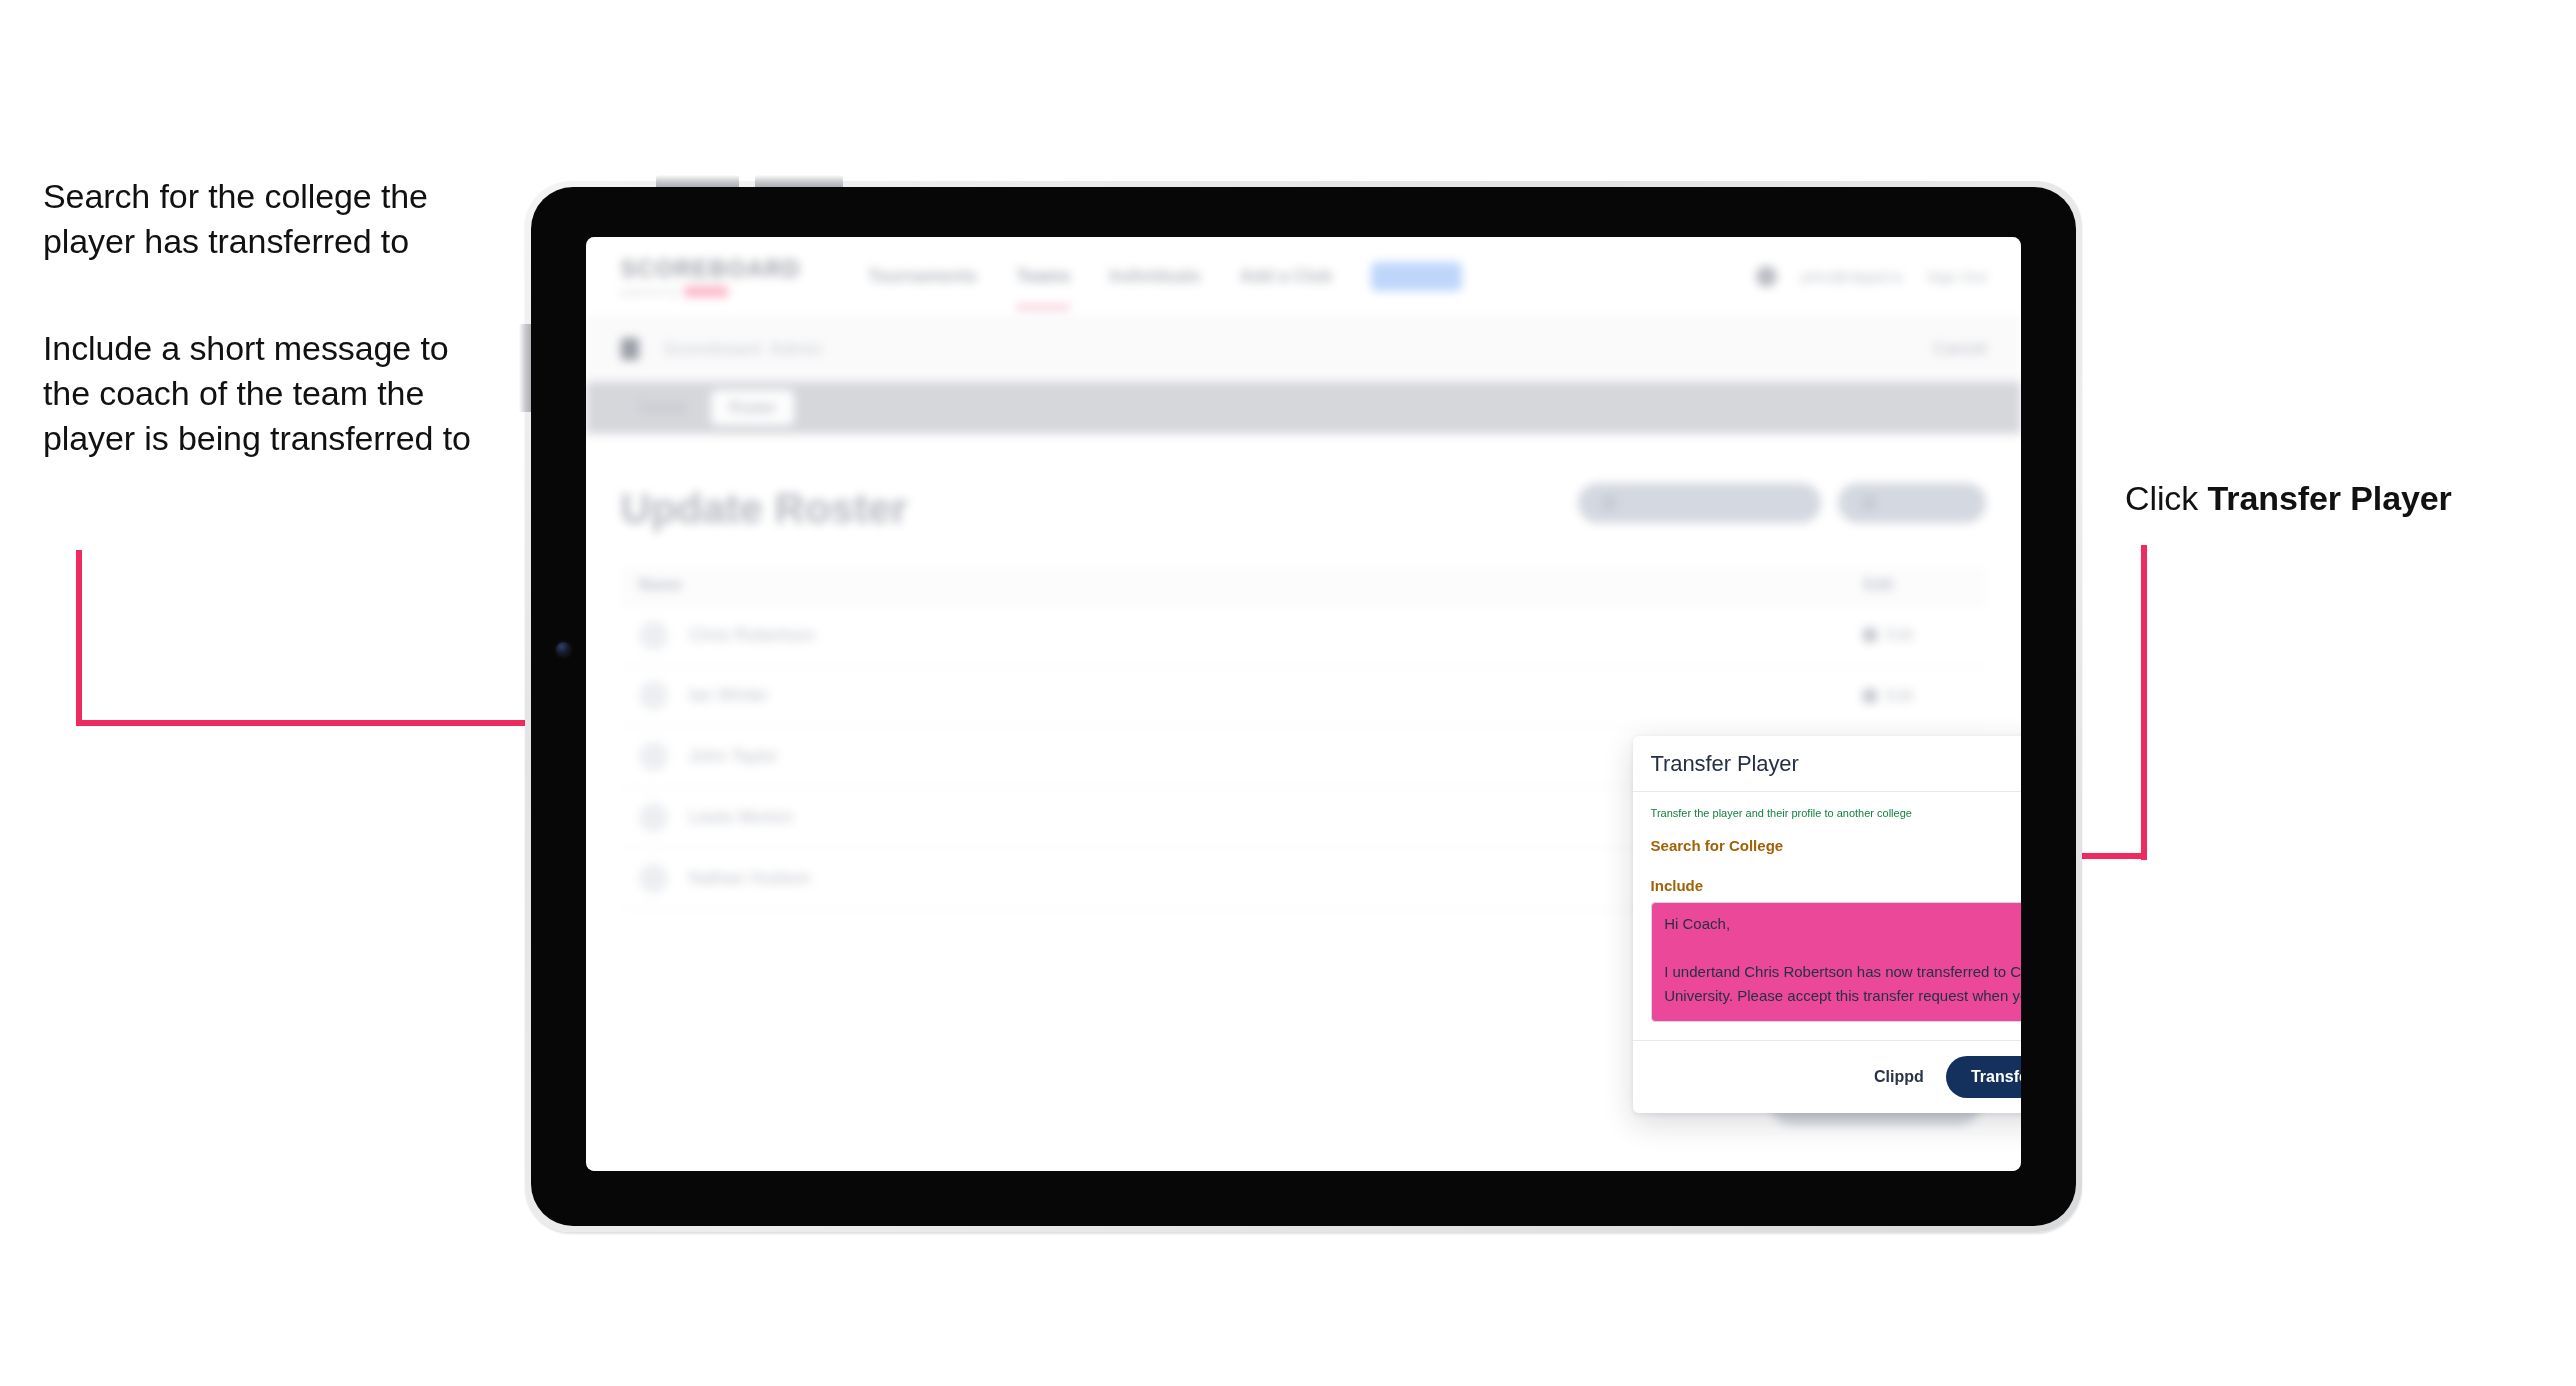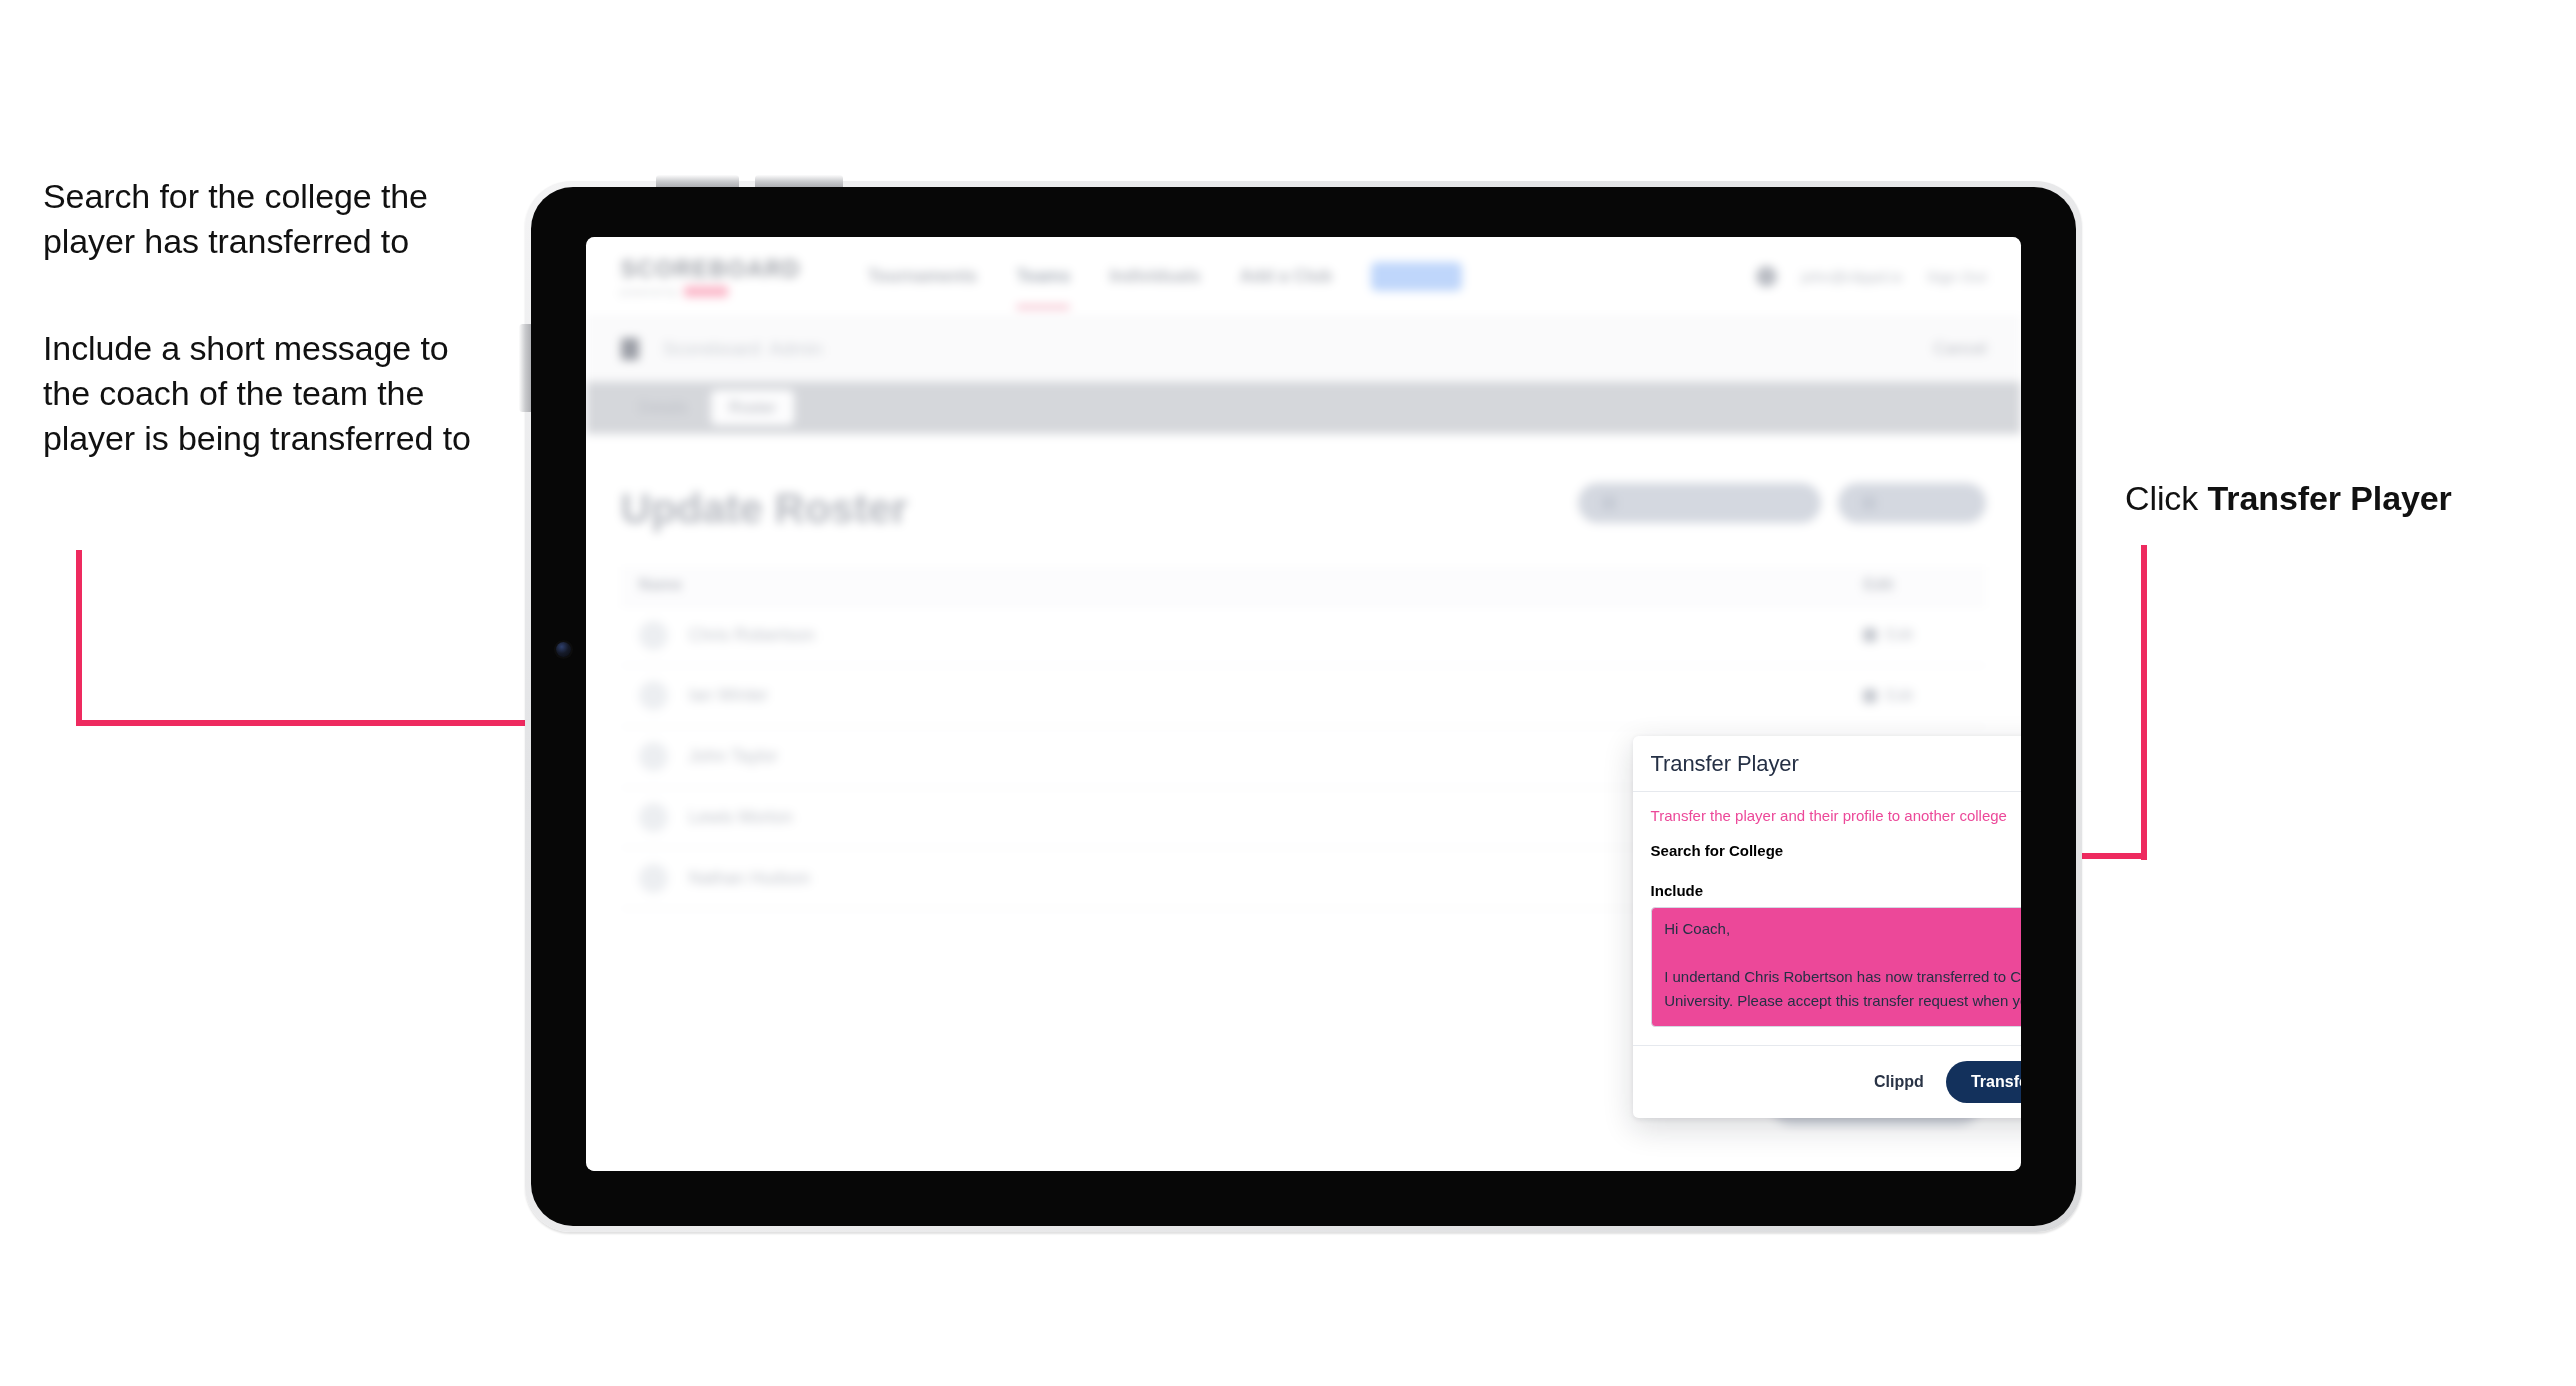--- a/index.html
+++ b/index.html
@@ -161,22 +161,22 @@
     overflow: hidden;
   }
   .modal-header {
     display: flex; align-items: center;
     padding: 15.4px 18px 14px 18px;
     border-bottom: 0.7px solid #e6e9ee;
   }
   .modal-title { font-size: 22px; color: #253045; font-weight: 400; letter-spacing: -0.1px; }
 
   .modal-body { padding: 15.4px 18px 15.4px 18px; }
-  .modal-desc { font-size: 15px; color: #ec4899; margin-bottom: 18px; }
-  .field-label { font-size: 15px; color: #000000; font-weight: 700; margin-bottom: 7.7px; }
+  .modal-desc { font-size: 11px; color: #15803d; margin-bottom: 18px; }
+  .field-label { font-size: 15px; color: #a16207; font-weight: 700; margin-bottom: 7.7px; }
   .text-input {
     width: 100%; height: 43px;
     border: 0.7px solid #d3d9e2; border-radius: 4.2px;
     background: #fff;
     font-family: "Liberation Sans", sans-serif;
     font-size: 16px; color: #253045;
     padding: 0 12.6px;
     outline: none;
   }
   .field-gap { height: 15.4px; }

